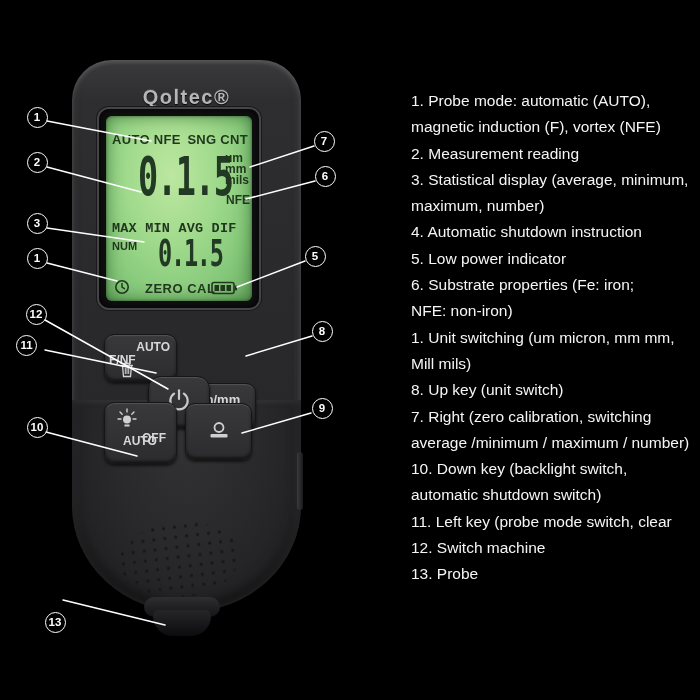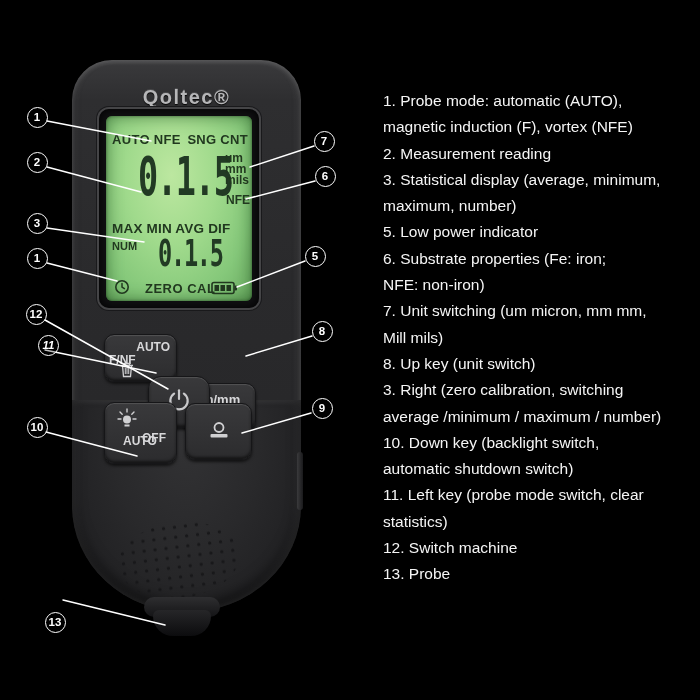--- a/index.html
+++ b/index.html
@@ -45,21 +45,21 @@
     box-shadow:inset 0 0 16px rgba(15,60,15,.55),inset 0 0 3px rgba(0,0,0,.5);}
   .lcd-text{color:#21381f;font-weight:700;}
   .lcd-row1{left:112px;top:132px;width:136px;display:flex;justify-content:space-between;
     font-size:13px;letter-spacing:.3px;}
   .seg{font-family:"DejaVu Sans Mono",monospace;font-weight:700;color:#223a24;
     transform:scaleX(.62);transform-origin:left top;letter-spacing:-2px;line-height:1;}
   .seg-main{left:138px;top:150px;font-size:54px;}
   .seg-stat{left:158px;top:234px;font-size:38px;}
   .lcd-units{left:225px;top:153px;font-size:12px;line-height:11px;text-align:left;}
   .lcd-nfe{left:226px;top:193px;font-size:12px;text-align:right;}
-  .lcd-stats{left:112px;top:221px;font-size:13.5px;letter-spacing:.2px;}
+  .lcd-stats{left:112px;top:221px;font-size:13.5px;letter-spacing:.2px;font-family:Liberation Mono, monospace;}
   .lcd-num{left:112px;top:240px;font-size:11px;}
   .lcd-zero{left:145px;top:281px;font-size:13px;letter-spacing:.5px;}
   .lcd-clock{left:114px;top:279px;}
   .lcd-batt{left:211px;top:281px;}
 
   
   .key{position:absolute;border-radius:10px;background:linear-gradient(180deg,#39393b,#2c2c2e);
     border:1px solid #161618;
     box-shadow:inset 0 1px 1px rgba(255,255,255,.14),inset 0 -2px 3px rgba(0,0,0,.55),
                0 2px 3px rgba(0,0,0,.6);
@@ -73,21 +73,21 @@
   .center-icon{position:absolute;left:50%;top:50%;transform:translate(-50%,-50%);}
 
   
   .callout{position:absolute;width:21px;height:21px;border:1.5px solid #fff;border-radius:50%;
     color:#fff;font-size:11.5px;font-weight:700;display:flex;align-items:center;justify-content:center;
     background:rgba(0,0,0,.25);box-sizing:border-box;}
   .lines{left:0;top:0;pointer-events:none;}
 
   
   .legend{left:383px;top:88px;width:312px;color:#f5f5f5;font-size:15.5px;}
-  .legend div{line-height:26.3px;white-space:nowrap;}
+  .legend div{line-height:26.3px;white-space:nowrap;margin-left:28px;}
 </style>
 </head>
 <body>
 
 <div class="stage">
 
   <div>
     <div class="abs body-main"></div>
     <div class="abs body-dome"></div>
     <div class="abs grip-dots"></div>
@@ -199,44 +199,44 @@
       <line x1="312" y1="336" x2="246" y2="356"></line>
       <line x1="311" y1="413" x2="242" y2="433"></line>
     </g>
   </svg>
 
   <div class="callout" style="left:26.5px;top:106.5px;">1</div>
   <div class="callout" style="left:26.5px;top:151.5px;">2</div>
   <div class="callout" style="left:26.5px;top:212.5px;">3</div>
   <div class="callout" style="left:26.5px;top:247.5px;">1</div>
   <div class="callout" style="left:25.5px;top:303.5px;">12</div>
-  <div class="callout" style="left:38px;top:334.5px;font-style:italic;">11</div>
+  <div class="callout" style="left:16px;top:334.5px;">11</div>
   <div class="callout" style="left:26.5px;top:416.5px;">10</div>
   <div class="callout" style="left:44.5px;top:583.5px;margin-top:28px;">13</div>
   <div class="callout" style="left:313.5px;top:130.5px;">7</div>
   <div class="callout" style="left:314.5px;top:165.5px;">6</div>
   <div class="callout" style="left:304.5px;top:245.5px;">5</div>
   <div class="callout" style="left:311.5px;top:320.5px;">8</div>
   <div class="callout" style="left:311.5px;top:397.5px;">9</div>
 
   <div class="abs legend">
     <div>1. Probe mode: automatic (AUTO),</div>
     <div>magnetic induction (F), vortex (NFE)</div>
     <div>2. Measurement reading</div>
     <div>3. Statistical display (average, minimum,</div>
     <div>maximum, number)</div>
+    <div>4. Automatic shutdown instruction</div>
     <div>5. Low power indicator</div>
     <div>6. Substrate properties (Fe: iron;</div>
     <div>NFE: non-iron)</div>
-    <div>7. Unit switching (um micron, mm mm,</div>
+    <div>1. Unit switching (um micron, mm mm,</div>
     <div>Mill mils)</div>
     <div>8. Up key (unit switch)</div>
-    <div>3. Right (zero calibration, switching</div>
+    <div>7. Right (zero calibration, switching</div>
     <div>average /minimum / maximum / number)</div>
     <div>10. Down key (backlight switch,</div>
     <div>automatic shutdown switch)</div>
     <div>11. Left key (probe mode switch, clear</div>
-    <div>statistics)</div>
     <div>12. Switch machine</div>
     <div>13. Probe</div>
   </div>
 
 </div>
 
 </body></html>

